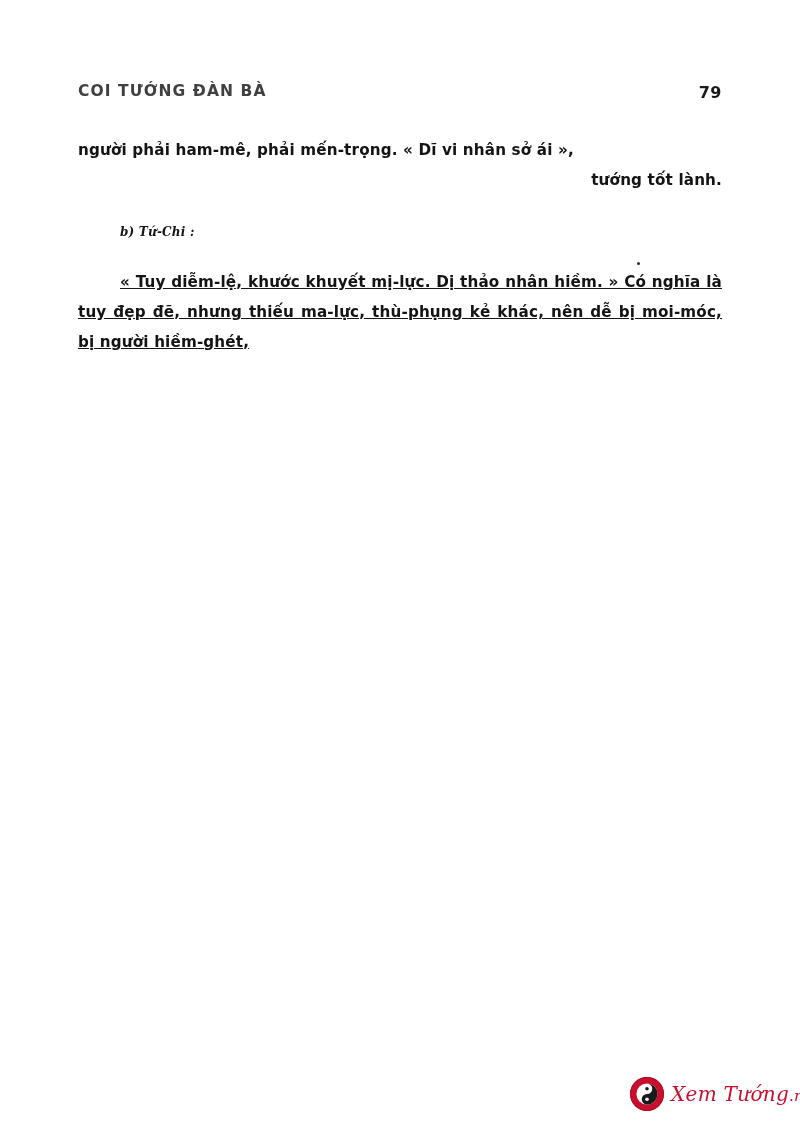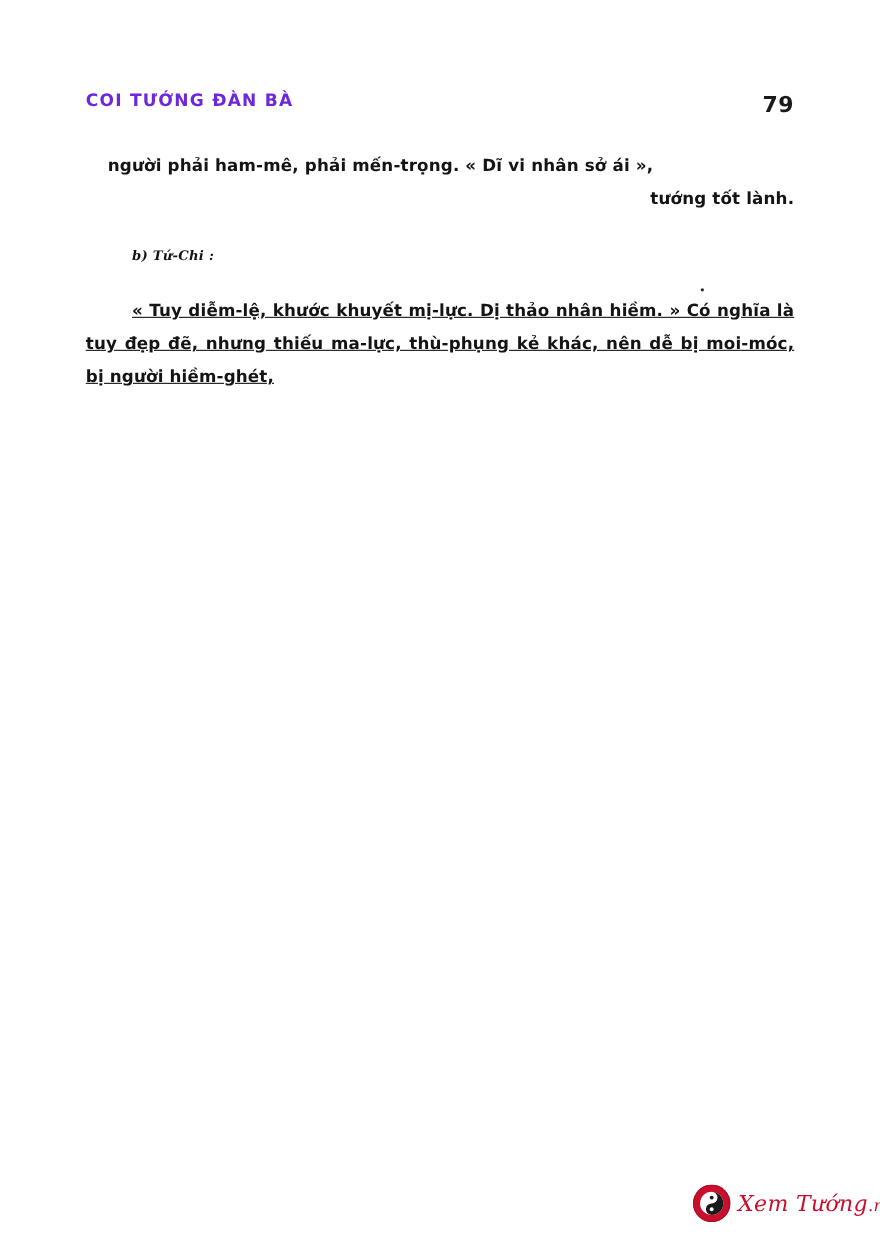--- a/index.html
+++ b/index.html
@@ -30,51 +30,51 @@
     height: 26px;
   }
   .header-title {
     position: absolute;
     left: 0;
     top: 0;
     font-family: "DejaVu Sans", sans-serif;
     font-weight: 700;
     font-size: 15.5px;
     letter-spacing: 1.1px;
-    color: #6d28d9;
+    color: #404040;
     white-space: nowrap;
   }
   .header-pageno {
     position: absolute;
     right: 0;
     top: 1px;
     font-family: "DejaVu Sans", sans-serif;
     font-weight: 700;
-    font-size: 20px;
+    font-size: 16px;
     letter-spacing: 0.5px;
     color: #1a1a1a;
   }
   
   .content {
     position: absolute;
     top: 135px;
     left: 78px;
     width: 644px;
   }
   .para {
     font-family: "DejaVu Sans", sans-serif;
     font-weight: 700;
     font-size: 15.2px;
     line-height: 30px;
     color: #141414;
     text-align: justify;
     margin: 0;
     letter-spacing: 0.15px;
   }
-  .para.first { margin-bottom: 0; margin-left: 20px; }
+  .para.first { margin-bottom: 0; }
   .para .lastline {
     display: block;
     text-align: right;
   }
   .spacer-sm { height: 28px; }
   .spacer-md { height: 30px; }
   .subhead {
     font-family: "DejaVu Serif", serif;
     font-style: italic;
     font-weight: 700;

